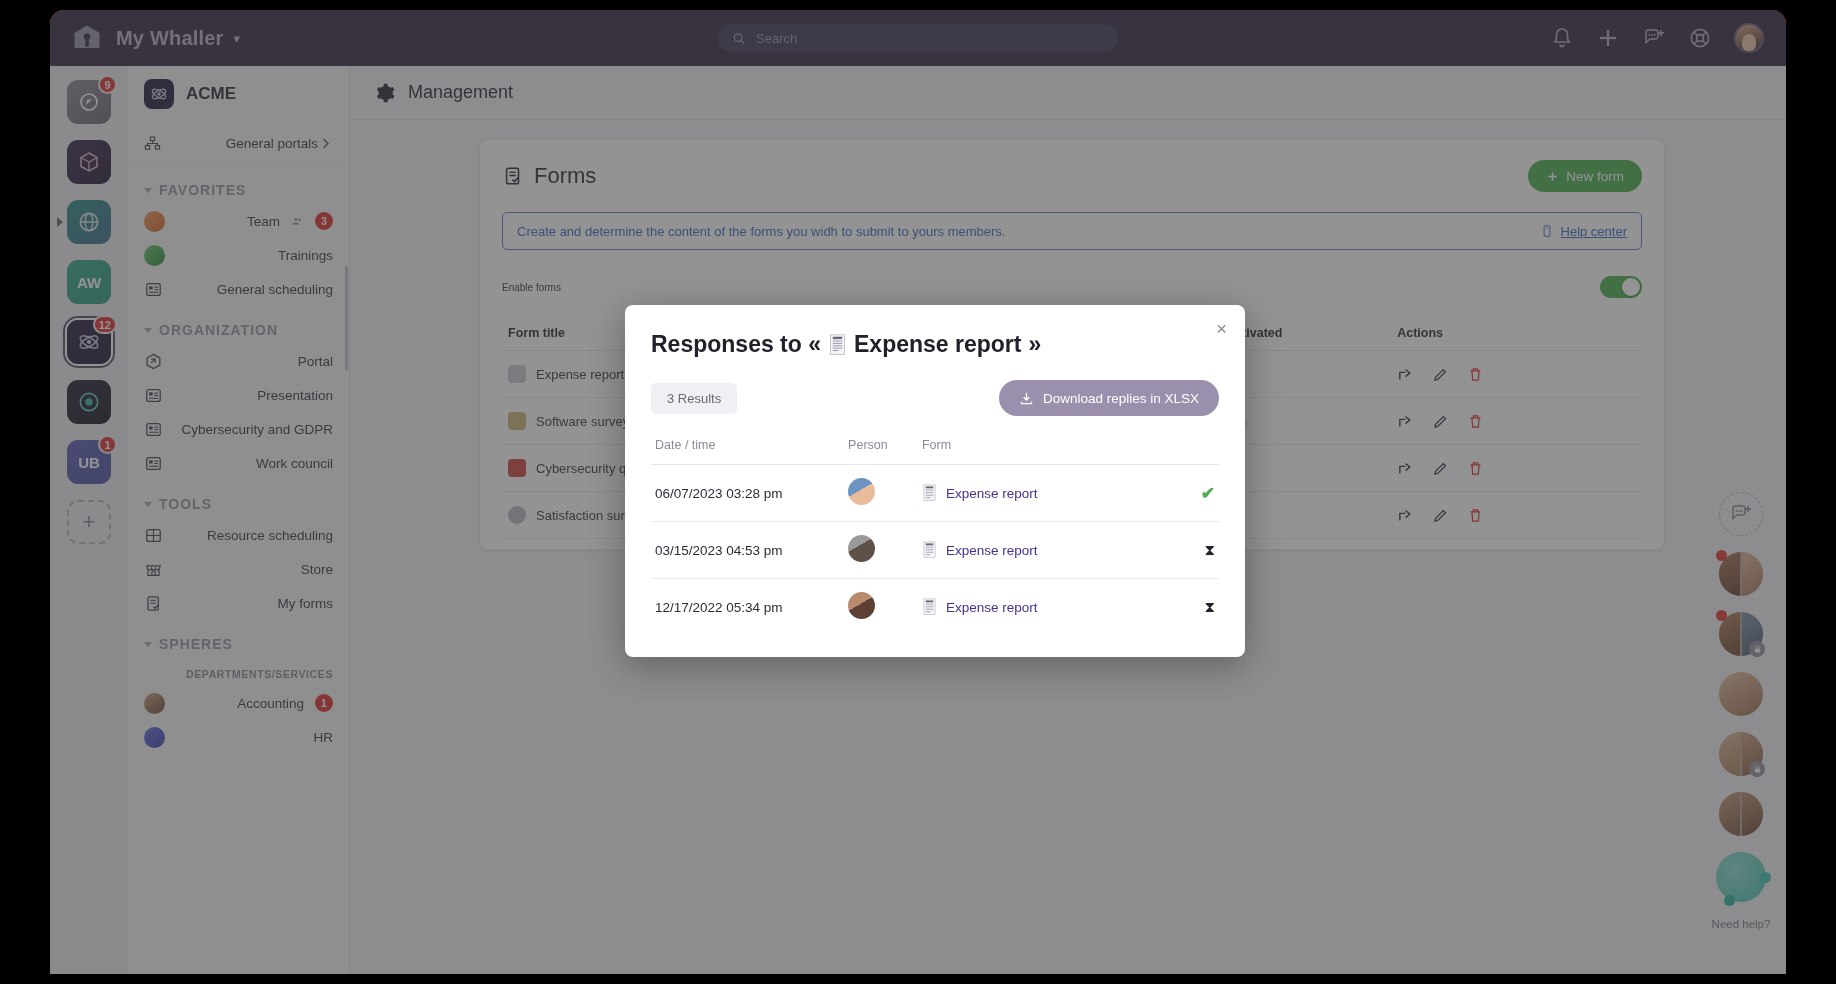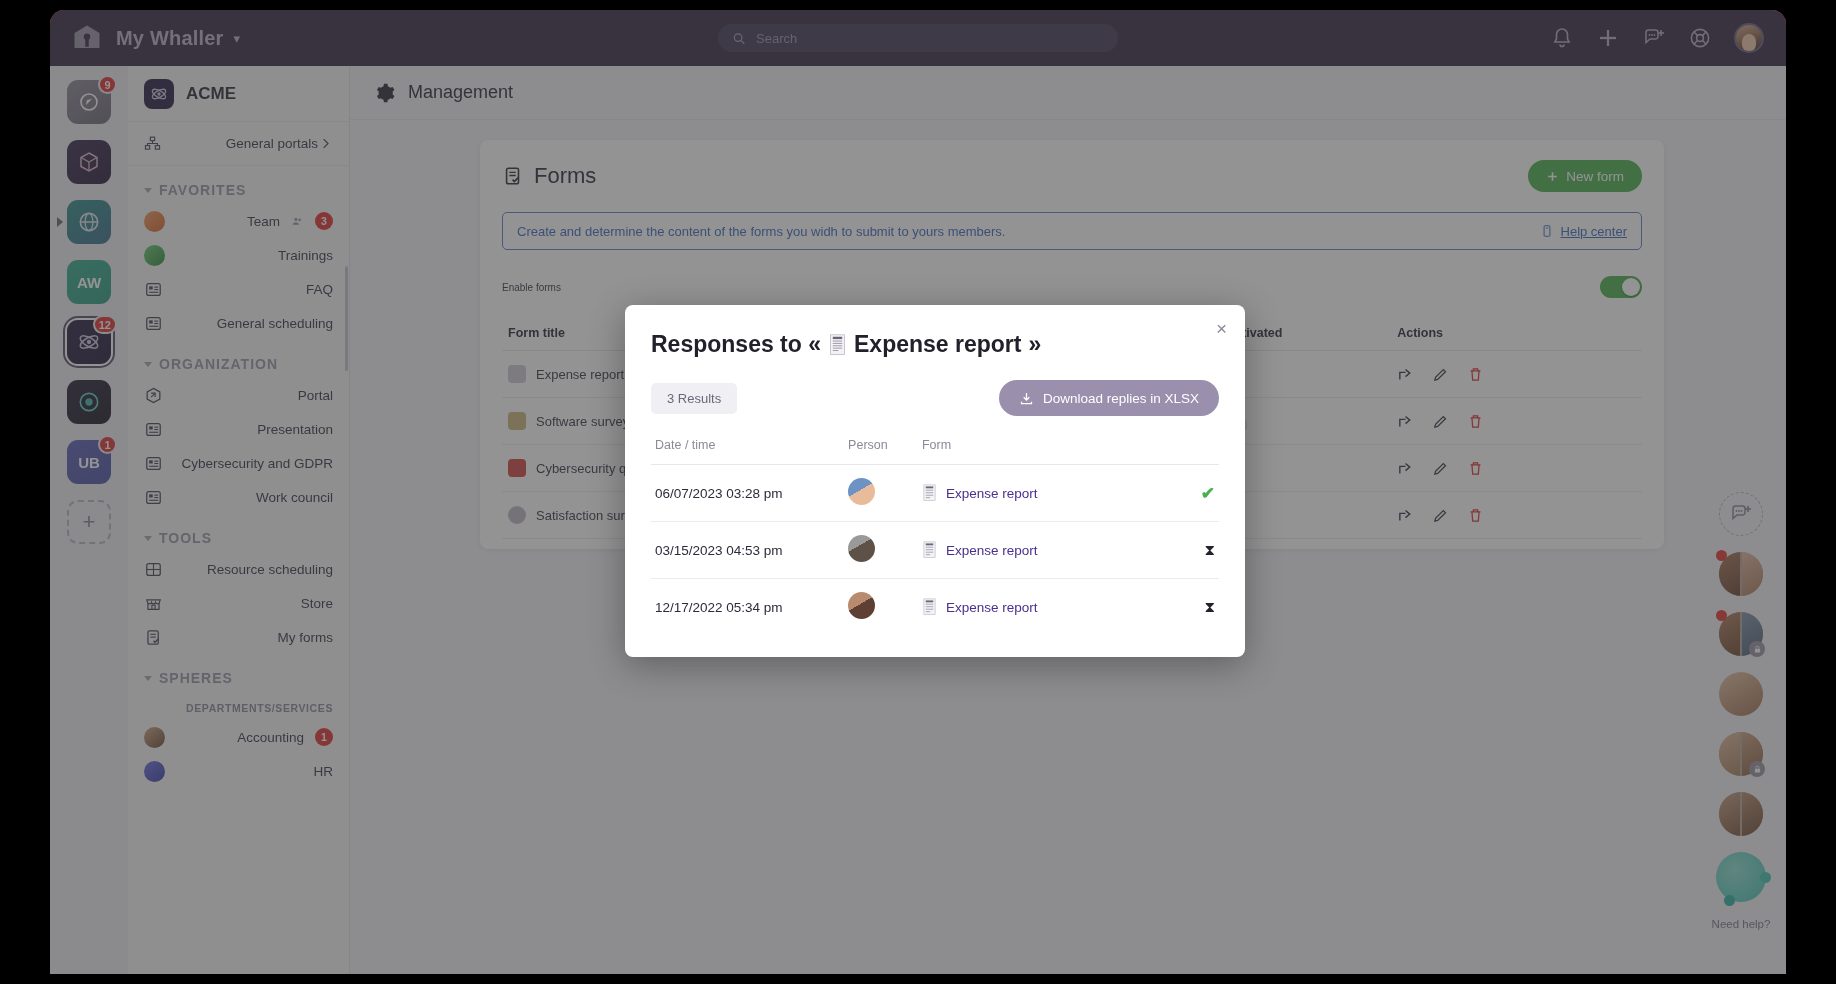--- a/index.html
+++ b/index.html
@@ -435,30 +435,20 @@
       <svg width="13" height="13" viewBox="0 0 24 24" style="margin-right:auto">
         <circle cx="9" cy="8" r="3" fill="#9a95a6"></circle>
           <circle cx="16" cy="9" r="2.4" fill="#9a95a6"></circle>
         <path d="M3 18c0-3 3-4.6 6-4.6s6 1.6 6 4.6z" fill="#9a95a6"></path>
       </svg>
       <span class="sb-badge">3</span>
     </div>
     <div class="sb-item">
       <span class="sb-dot" style="background:linear-gradient(140deg,#6cc96f,#2e8b3f)"></span>
       <span class="lbl">Trainings</span>
-    </div>
-    <div class="sb-item">
-      <svg width="19" height="19" viewBox="0 0 24 24">
-        <rect x="3.5" y="4.5" width="17" height="15" rx="2.5" fill="none" stroke="#4a4556" stroke-width="1.6"></rect>
-        <rect x="6.5" y="8" width="4.5" height="4" fill="#4a4556"></rect>
-        <line x1="13" y1="9" x2="18" y2="9" stroke="#4a4556" stroke-width="1.4"></line>
-        <line x1="13" y1="12" x2="18" y2="12" stroke="#4a4556" stroke-width="1.4"></line>
-        <line x1="6.5" y1="15.5" x2="18" y2="15.5" stroke="#4a4556" stroke-width="1.4"></line>
-      </svg>
-      <span class="lbl">FAQ</span>
     </div>
     <div class="sb-item">
       <svg width="19" height="19" viewBox="0 0 24 24">
         <rect x="3.5" y="4.5" width="17" height="15" rx="2.5" fill="none" stroke="#4a4556" stroke-width="1.6"></rect>
         <rect x="6.5" y="8" width="4.5" height="4" fill="#4a4556"></rect>
         <line x1="13" y1="9" x2="18" y2="9" stroke="#4a4556" stroke-width="1.4"></line>
         <line x1="13" y1="12" x2="18" y2="12" stroke="#4a4556" stroke-width="1.4"></line>
         <line x1="6.5" y1="15.5" x2="18" y2="15.5" stroke="#4a4556" stroke-width="1.4"></line>
       </svg>
       <span class="lbl">General scheduling</span>

